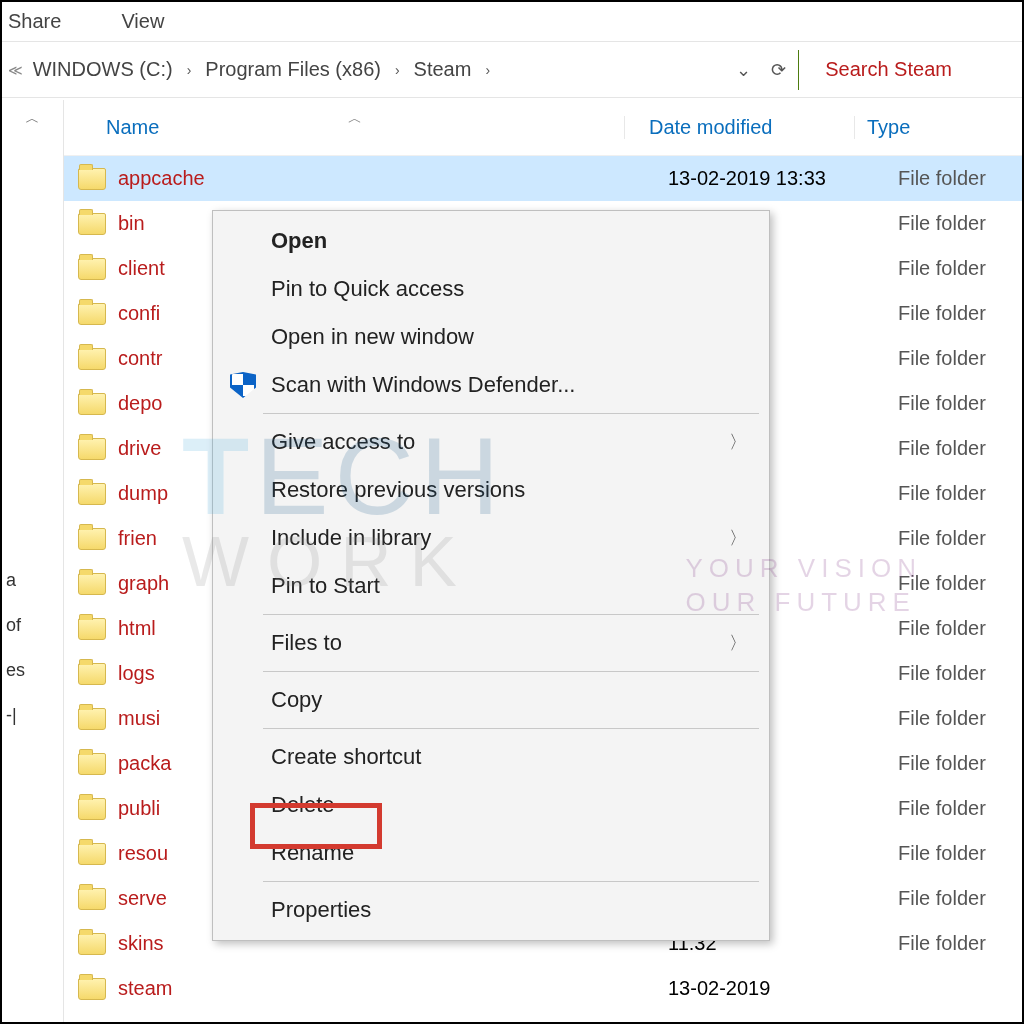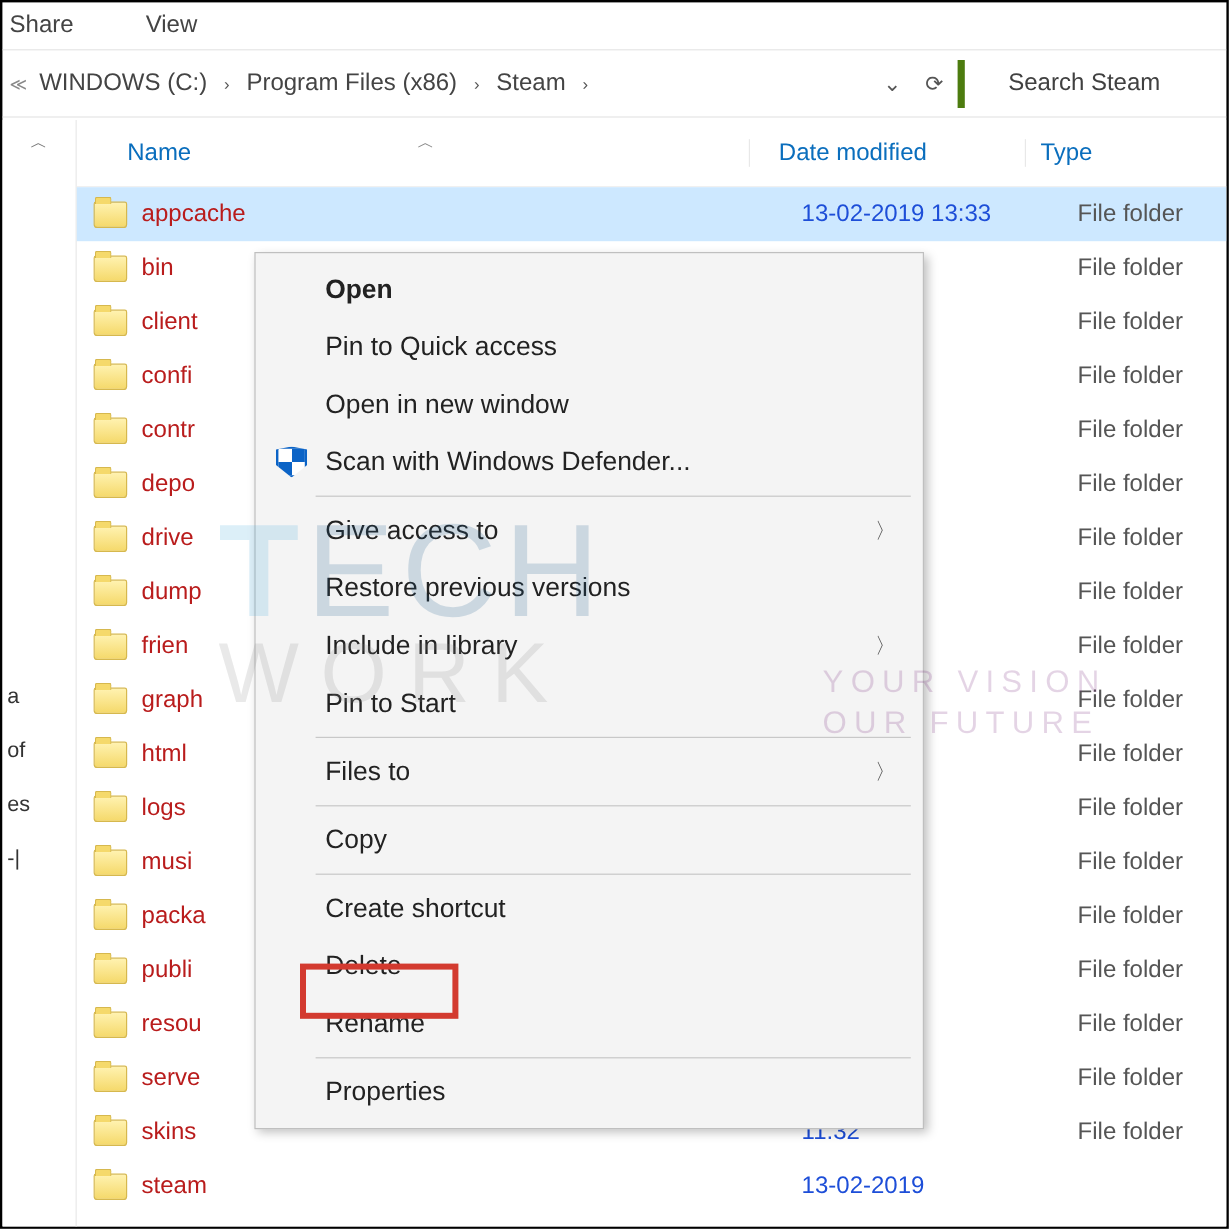--- a/index.html
+++ b/index.html
@@ -42,25 +42,25 @@
   }
   .bc-sep { color: #888; font-size: 14px; }
   .bc-chev { color: #555; font-size: 14px; padding: 0 4px; }
   .addr-ctrl {
     display:flex; align-items:center; gap:20px; padding-right:12px;
     color:#555; font-size:18px;
   }
   .search-box {
     flex: 1;
     height: 40px;
-    border-left: 6px solid #4d7c0f;
-    display: flex;
-    align-items: center;
-    padding-left: 36px;
-    color: #404040;
+    border-left: 1px solid #4d7c0f;
+    display: flex;
+    align-items: center;
+    padding-left: 26px;
+    color: #b91c1c;
   }
   
   .left-nav {
     position: absolute;
     left: 0; top: 98px;
     width: 62px;
     height: 926px;
     border-right: 1px solid #e5e5e5;
     background: #fff;
     font-size: 18px;
@@ -112,21 +112,21 @@
   .folder-ico::before{
     content:"";
     position:absolute; left:0; top:-5px;
     width:12px; height:5px;
     background:#f5d96b;
     border:1px solid #d6b84e;
     border-bottom:none;
     border-radius:2px 2px 0 0;
   }
   .cell-name { flex: 0 0 538px; color:#b91c1c; }
-  .cell-date { flex: 0 0 230px; color:#1d4ed8; padding-left:12px;}
+  .cell-date { flex: 0 0 230px; color:#000000; padding-left:12px;}
   .cell-type { flex:1; color:#555; padding-left:12px;}
   
   .ctx {
     position: absolute;
     left: 210px; top: 208px;
     width: 558px;
     background: #f4f4f4;
     border: 1px solid #bfbfbf;
     box-shadow: 3px 3px 8px rgba(0,0,0,.25);
     padding: 6px 2px;

